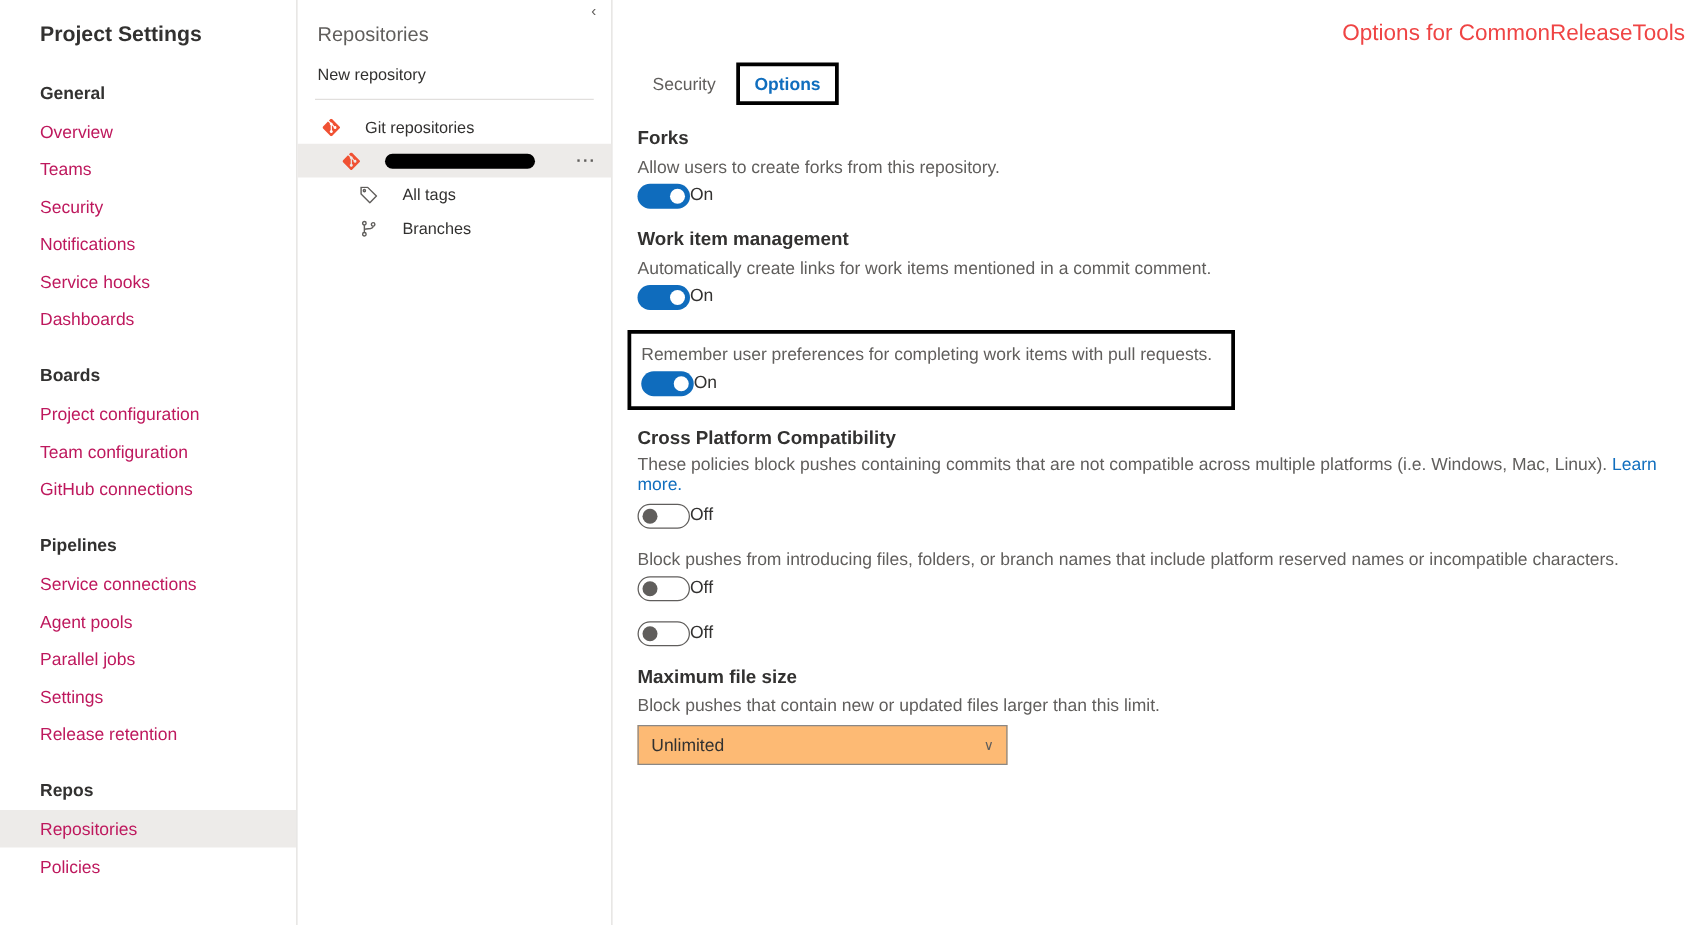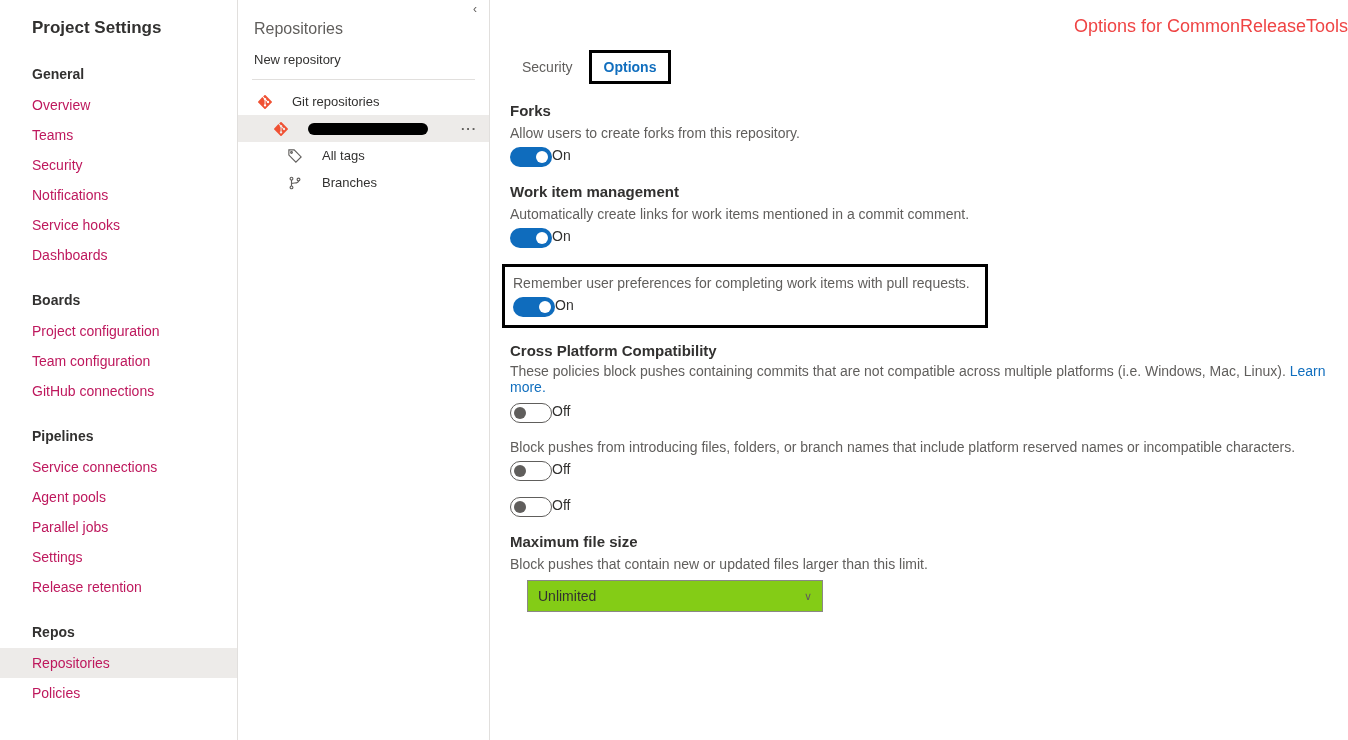--- a/index.html
+++ b/index.html
@@ -178,29 +178,28 @@
       border: 3px solid #000;
       padding: 8px 8px 4px 8px;
       margin: 0 0 14px -8px;
       width: 486px;
     }
 
     .maxsize-select {
       width: 296px;
       height: 32px;
       border: 1px solid #8a8886;
-      background: #84cc16;
+      background: #fdba74;
       padding: 0 10px;
       display: flex;
       align-items: center;
       justify-content: space-between;
       cursor: pointer;
       margin-top: 8px;
       font-size: 14px;
-      margin-left: 17px;
     }
     .chev { color: #605e5c; font-size: 11px; }
   </style>
 </head>
 <body>
 
 <div class="col1">
   <h1>Project Settings</h1>
   <div id="nav-groups">
       <div class="nav-section">

